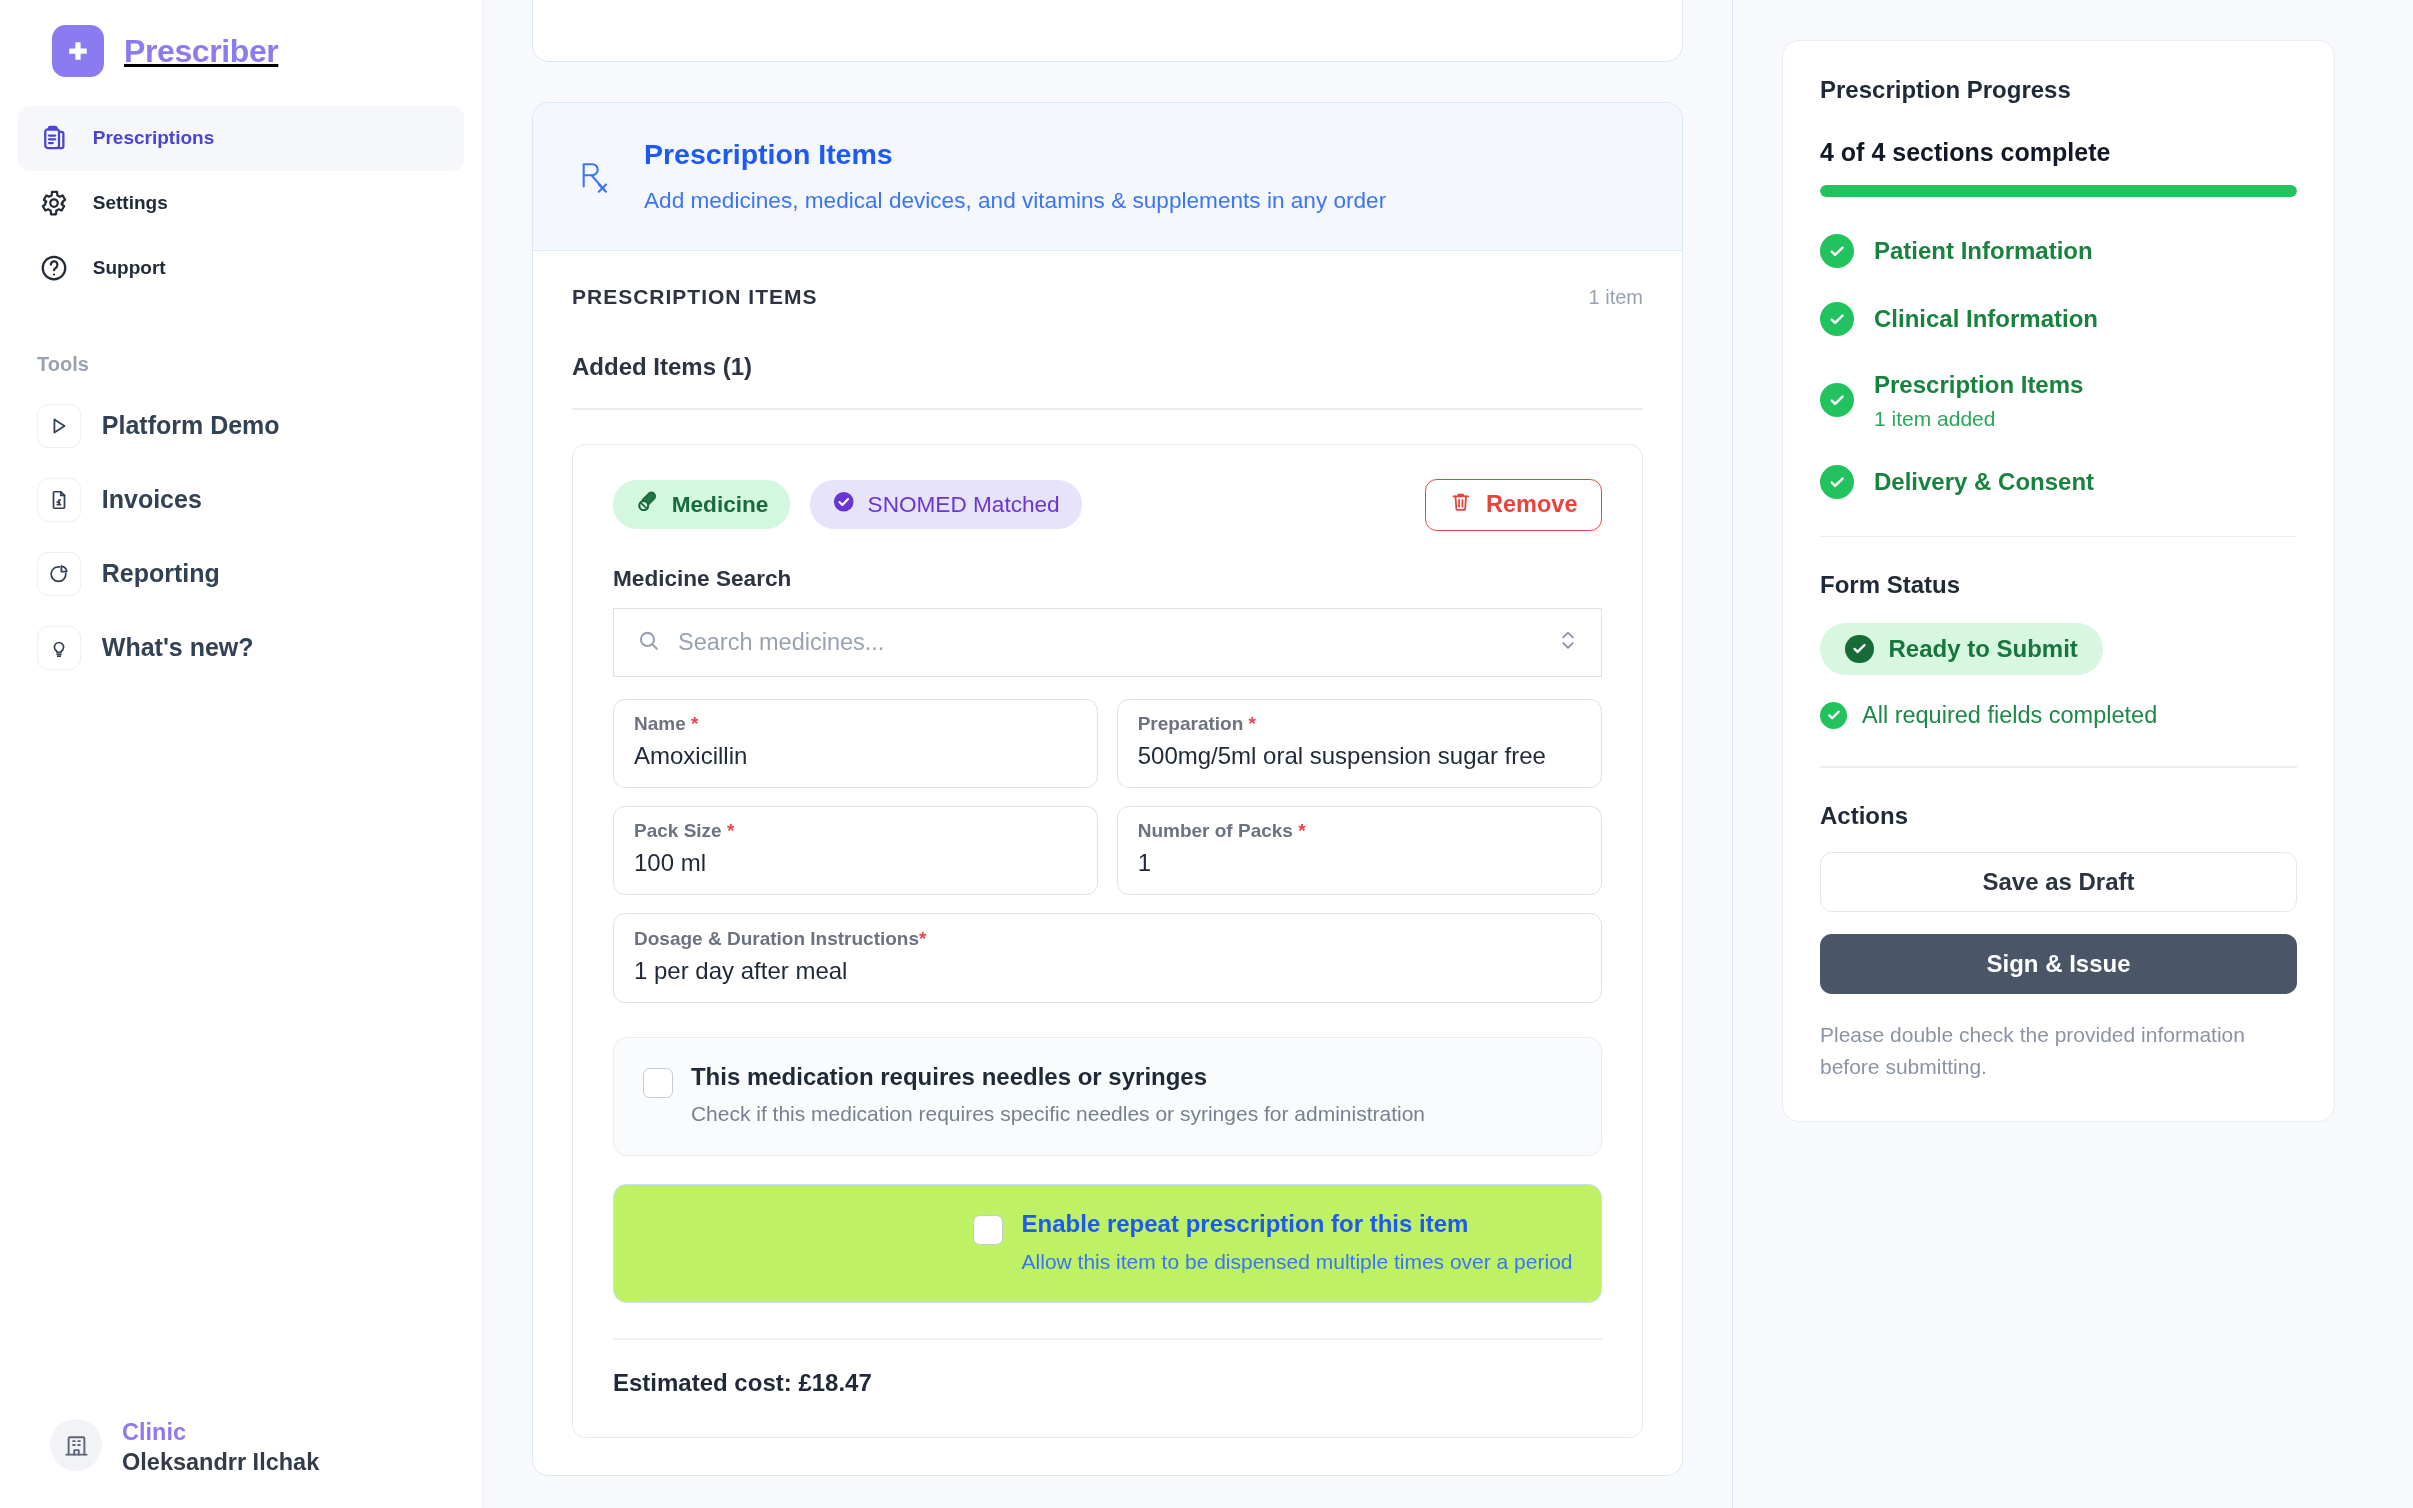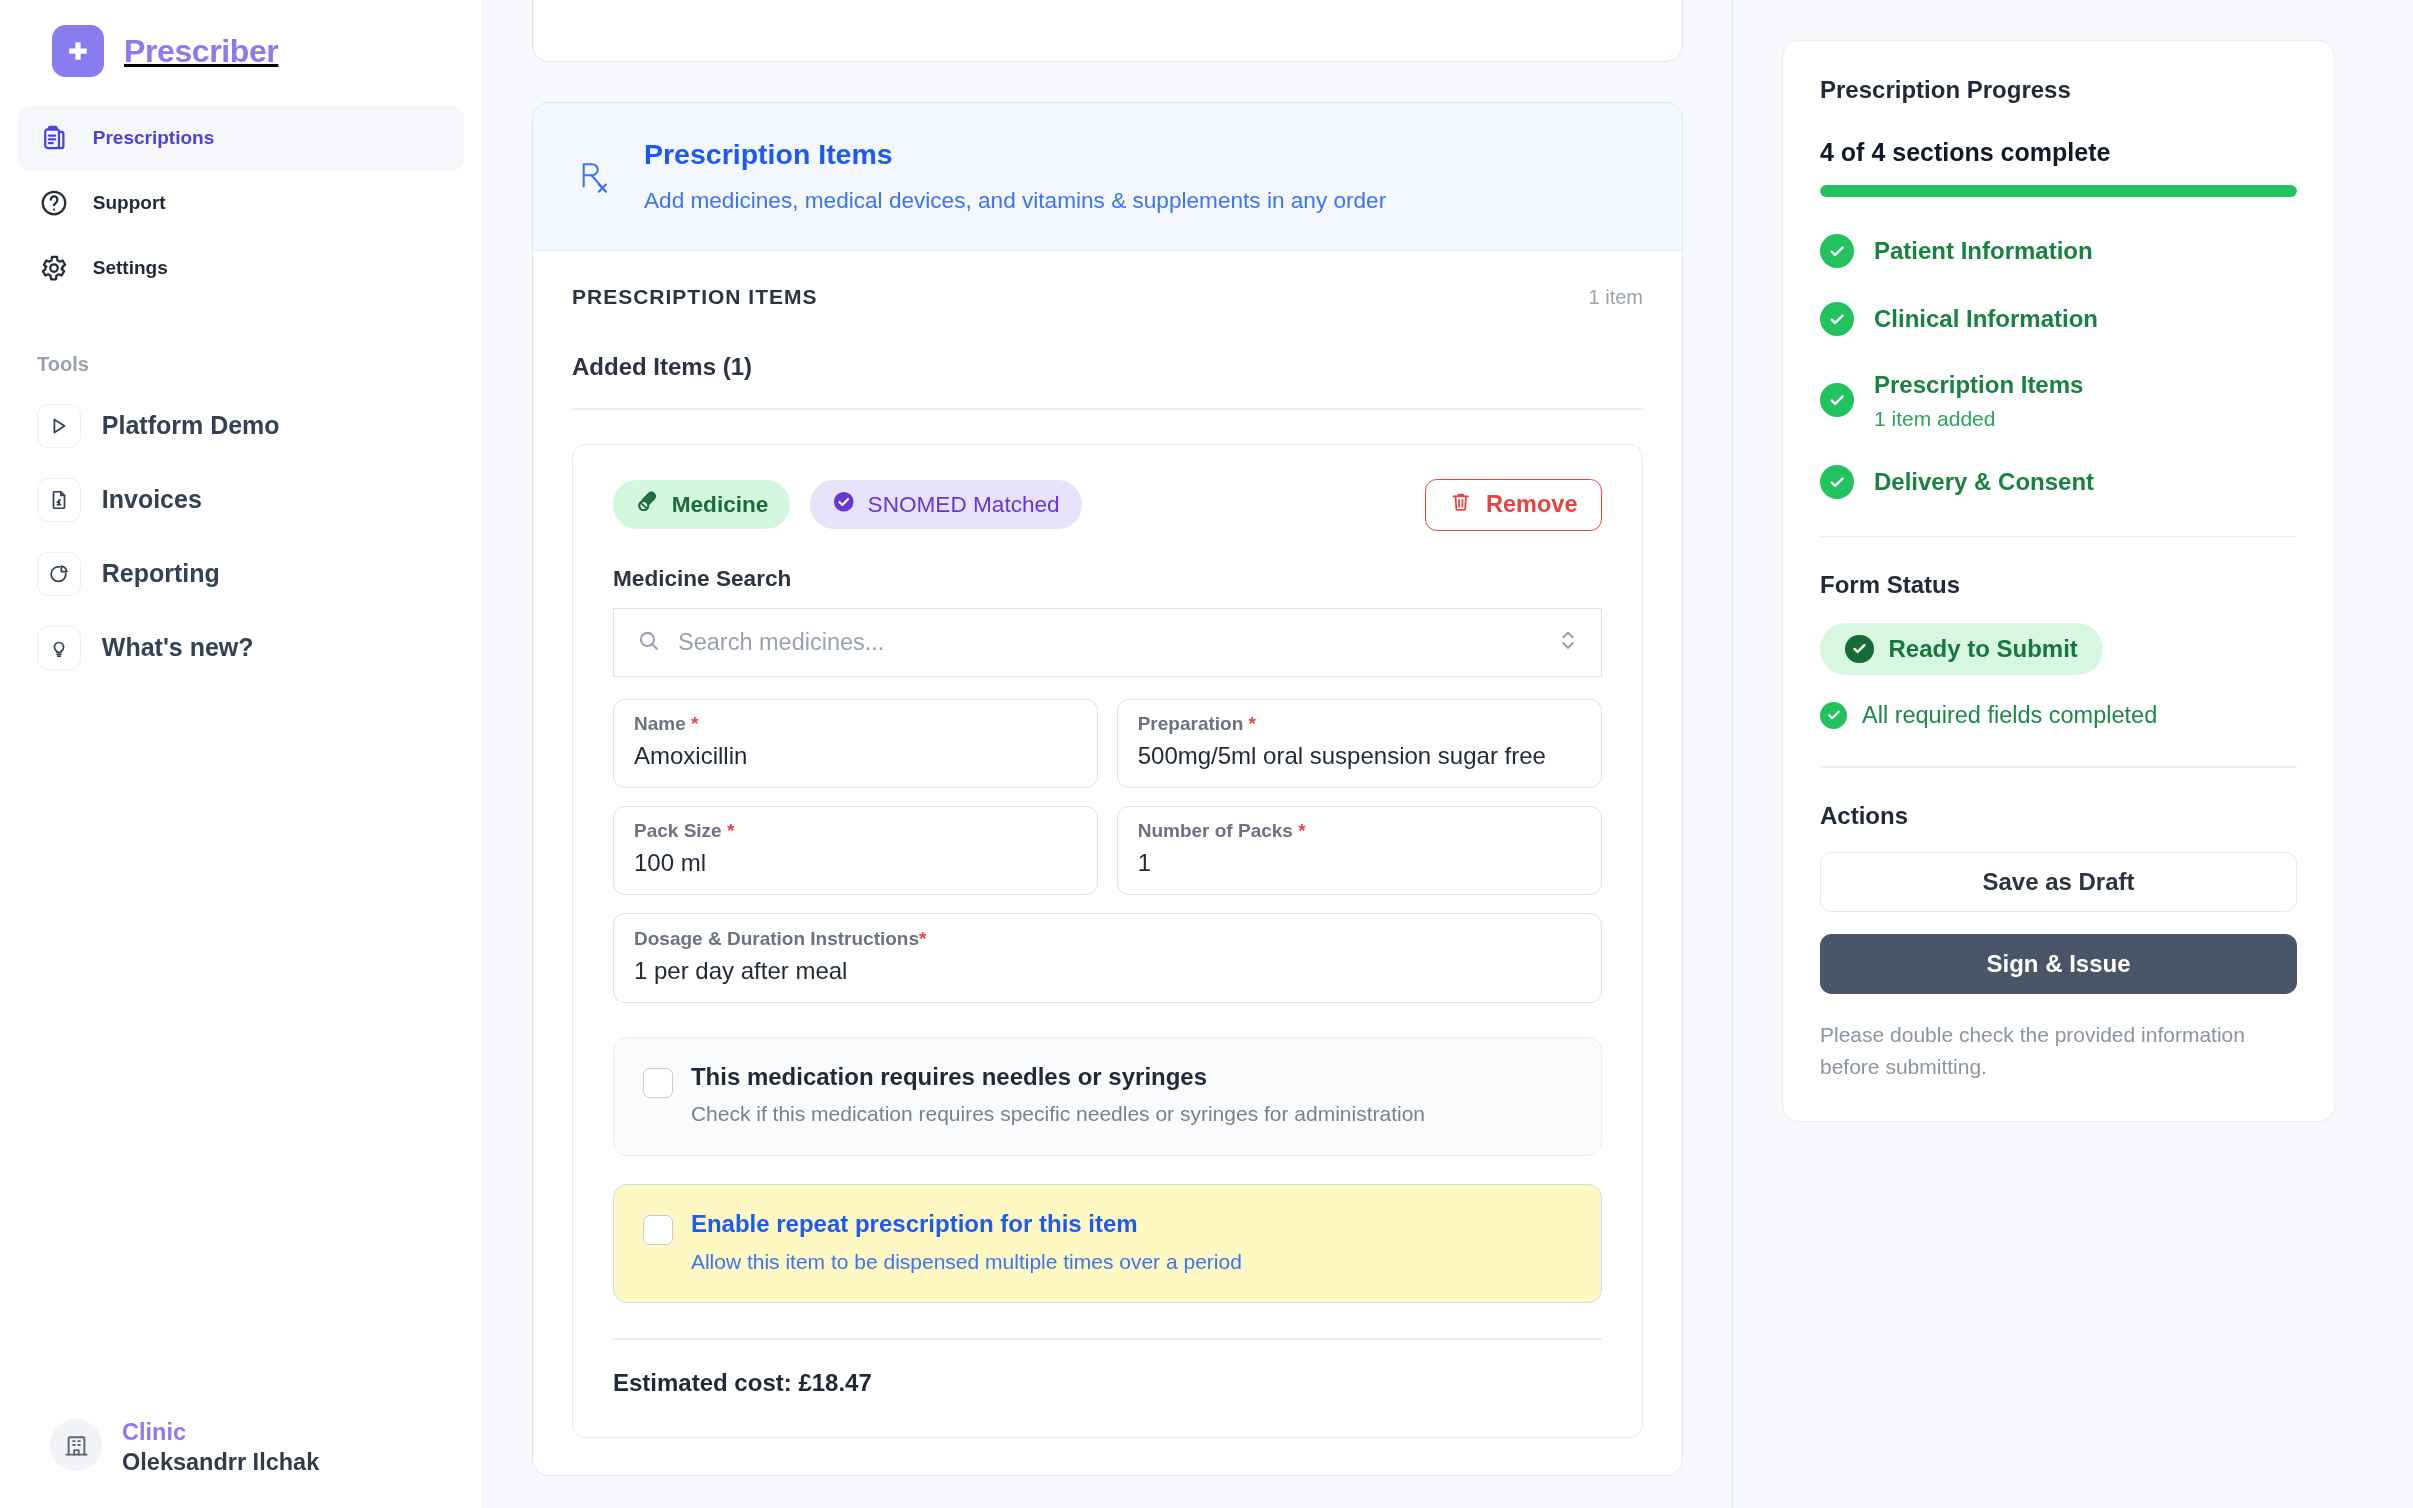--- a/index.html
+++ b/index.html
@@ -157,21 +157,21 @@
   .inpt-lab { font-size: 19px; color: #6b7280; font-weight: 600; }
   .req { color: #ef4444; }
   .inpt-val { margin-top: 6.7px; font-size: 24px; color: #1f2937; }
   .full { margin-top: 18.4px; }
 
   .chk-box {
     margin-top: 34px; border: 1.7px solid #e9ecf0; border-radius: 13.4px;
     background: #fafbfc; padding: 25px 28.5px 28.5px 28.5px;
     display: flex; gap: 18.4px;
   }
-  .chk-box.repeat { background: #fef9c3; border-color: #c8ddfb; margin-top: 28.5px; }
+  .chk-box.repeat { background: #bef264; border-color: #c8ddfb; margin-top: 28.5px; justify-content: flex-end; }
   .chk {
     width: 30px; height: 30px; flex: 0 0 30px; margin-top: 5px;
     border: 1.7px solid #c4cbd4; border-radius: 6.7px; background: #fff; cursor: pointer;
   }
   .chk-title { font-size: 24px; font-weight: 600; color: #1f2937; }
   .chk-sub { margin-top: 11.7px; font-size: 21px; color: #77818f; }
   .repeat .chk-title { color: #1d5af3; font-weight: 700; }
   .repeat .chk-sub { color: #3b74f5; }
 
   .cost-hr { height: 1.7px; background: #eef0f3; margin-top: 35px; }
@@ -249,35 +249,35 @@
             <path d="M9 3h4a1 1 0 011 1v1h-6V4a1 1 0 011-1z"></path>
             <path d="M8 10h5M8 13h5M8 16h3"></path>
             <path d="M16 7h2a1.5 1.5 0 011.5 1.5v10A1.5 1.5 0 0118 20h-2"></path>
           </svg>
         </span>
         <span>Prescriptions</span>
       </div>
       <div class="nav-item">
         <span class="nav-ico">
           <svg width="30" height="30" viewBox="0 0 24 24" fill="none" stroke="#222b36" stroke-width="1.8" stroke-linecap="round" stroke-linejoin="round">
+            <circle cx="12" cy="12" r="3"></circle>
+            <path d="M19 12a7 7 0 00-.1-1.1l2-1.5-2-3.4-2.3 1a7 7 0 00-1.9-1.1L14.4 3h-4l-.3 2.9a7 7 0 00-1.9 1.1l-2.3-1-2 3.4 2 1.5A7 7 0 005 12c0 .4 0 .7.1 1.1l-2 1.5 2 3.4 2.3-1c.6.5 1.2.8 1.9 1.1l.3 2.9h4l.3-2.9c.7-.3 1.3-.6 1.9-1.1l2.3 1 2-3.4-2-1.5c.1-.4.1-.7.1-1.1z"></path>
+          </svg>
+        </span>
+        <span>Settings</span>
+      </div>
+      <div class="nav-item">
+        <span class="nav-ico">
+          <svg width="30" height="30" viewBox="0 0 24 24" fill="none" stroke="#222b36" stroke-width="1.8" stroke-linecap="round" stroke-linejoin="round">
             <circle cx="12" cy="12" r="9"></circle>
             <path d="M9.5 9.3a2.6 2.6 0 115 1c0 1.6-2.5 1.9-2.5 3.4"></path>
             <path d="M12 17.2v.01"></path>
           </svg>
         </span>
         <span>Support</span>
-      </div>
-      <div class="nav-item">
-        <span class="nav-ico">
-          <svg width="30" height="30" viewBox="0 0 24 24" fill="none" stroke="#222b36" stroke-width="1.8" stroke-linecap="round" stroke-linejoin="round">
-            <circle cx="12" cy="12" r="3"></circle>
-            <path d="M19 12a7 7 0 00-.1-1.1l2-1.5-2-3.4-2.3 1a7 7 0 00-1.9-1.1L14.4 3h-4l-.3 2.9a7 7 0 00-1.9 1.1l-2.3-1-2 3.4 2 1.5A7 7 0 005 12c0 .4 0 .7.1 1.1l-2 1.5 2 3.4 2.3-1c.6.5 1.2.8 1.9 1.1l.3 2.9h4l.3-2.9c.7-.3 1.3-.6 1.9-1.1l2.3 1 2-3.4-2-1.5c.1-.4.1-.7.1-1.1z"></path>
-          </svg>
-        </span>
-        <span>Settings</span>
       </div>
     </nav>
 
     <div class="tools-label">Tools</div>
 
     <div class="tools">
       <div class="tool-item">
         <span class="tool-ico">
           <svg width="22" height="22" viewBox="0 0 24 24" fill="none" stroke="#334155" stroke-width="1.9" stroke-linejoin="round">
               <path d="M7 4.8l11 7.2-11 7.2z"></path>

